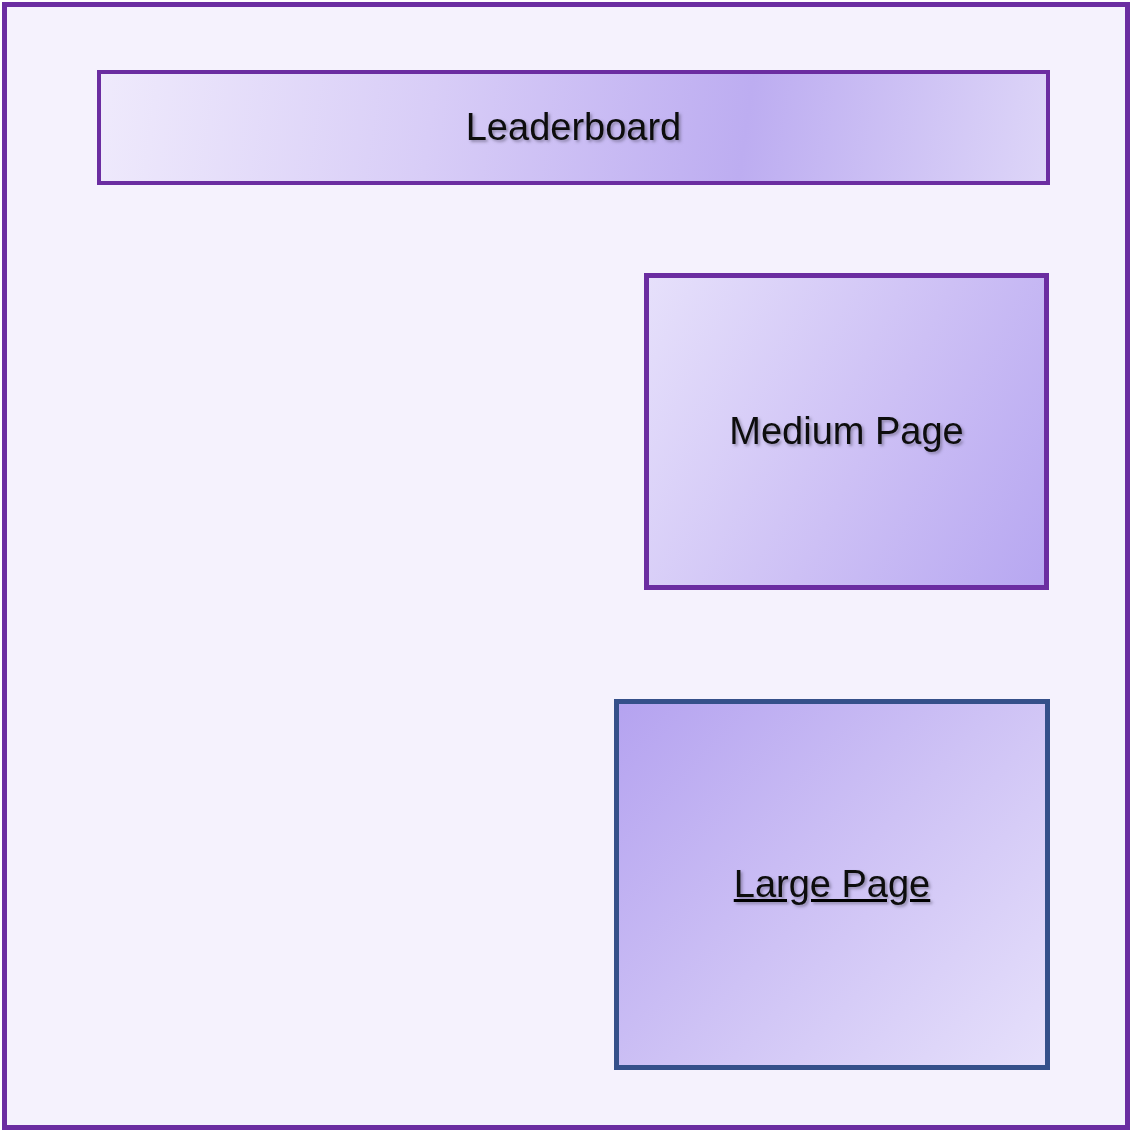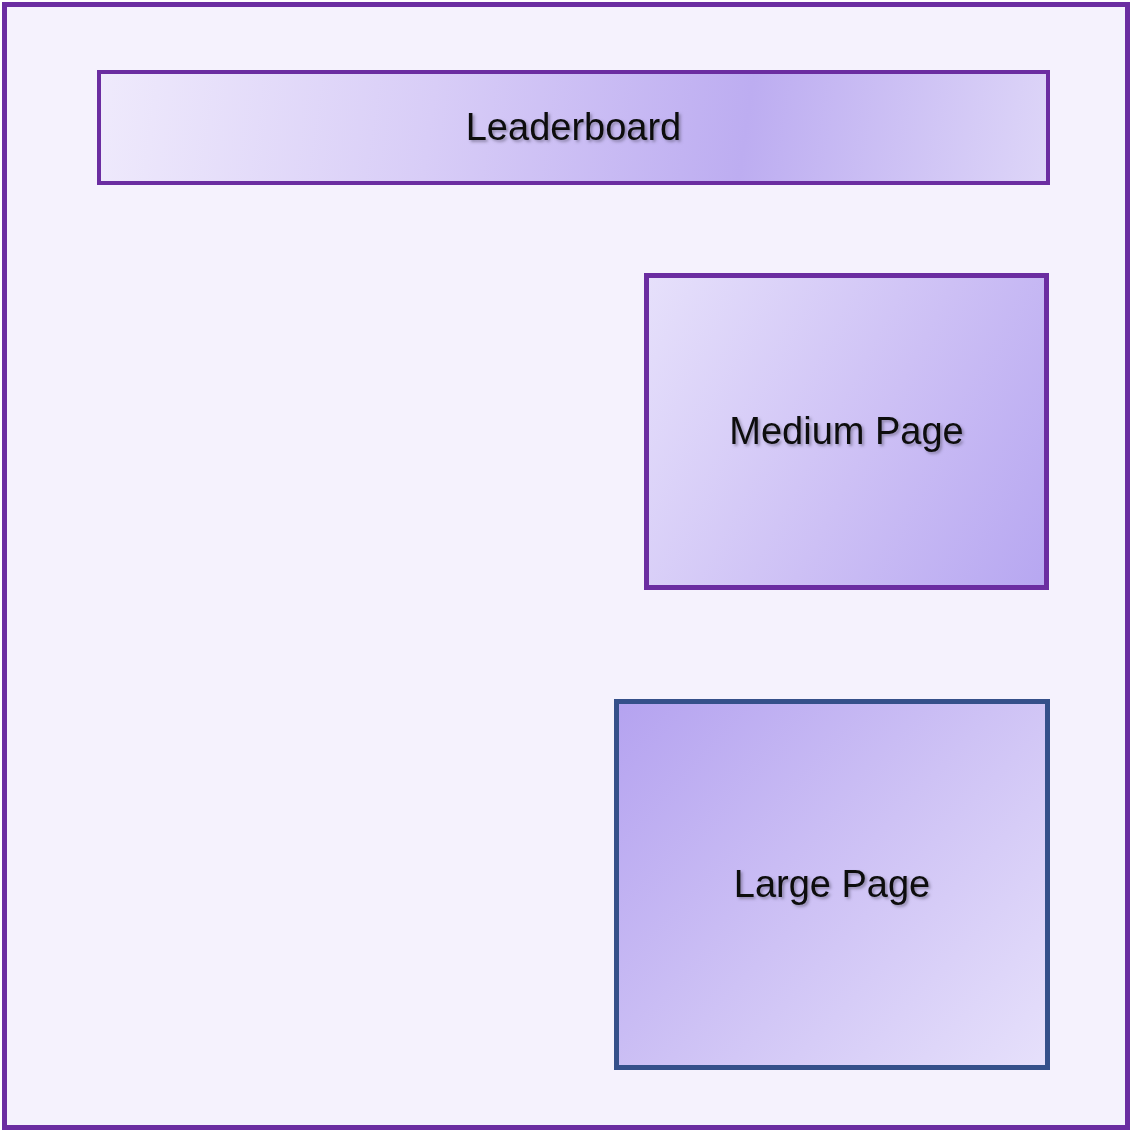--- a/index.html
+++ b/index.html
@@ -63,20 +63,21 @@
     border: 5px solid #6b2da1;
     background: linear-gradient(118deg, #e6e0fb 0%, #cdc0f5 55%, #b7a7f1 100%);
   }
   .large-page {
     left: 607px;
     top: 692px;
     width: 436px;
     height: 371px;
     border: 5px solid #35508a;
     background: linear-gradient(133deg, #b5a3f0 0%, #cec2f5 50%, #e6e0fb 100%);
+    text-decoration: underline;
   }
 </style>
 </head>
 <body>
 
 <div class="canvas">
   <div class="frame">
 
     <div class="ad-box leaderboard">
       <span class="ad-label">Leaderboard</span>

